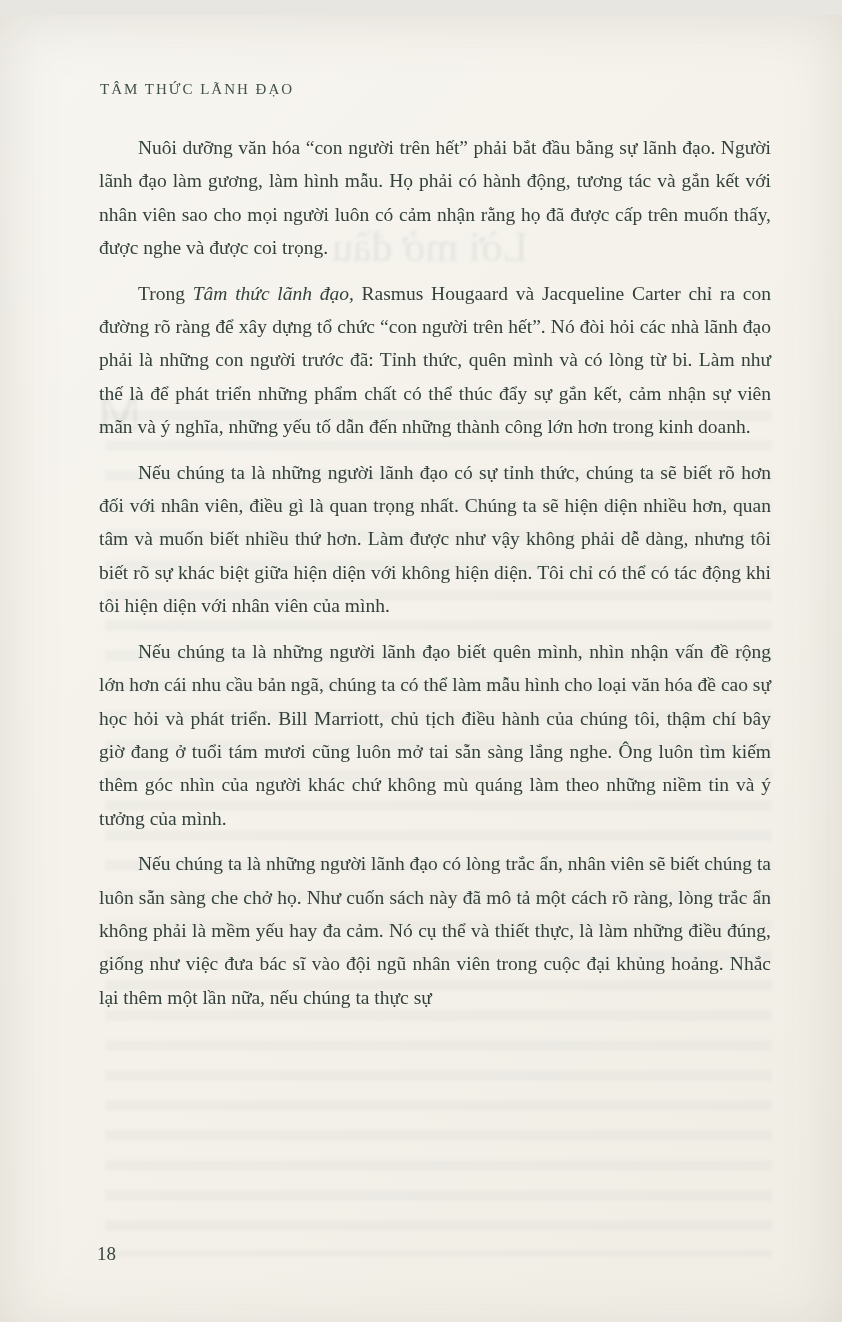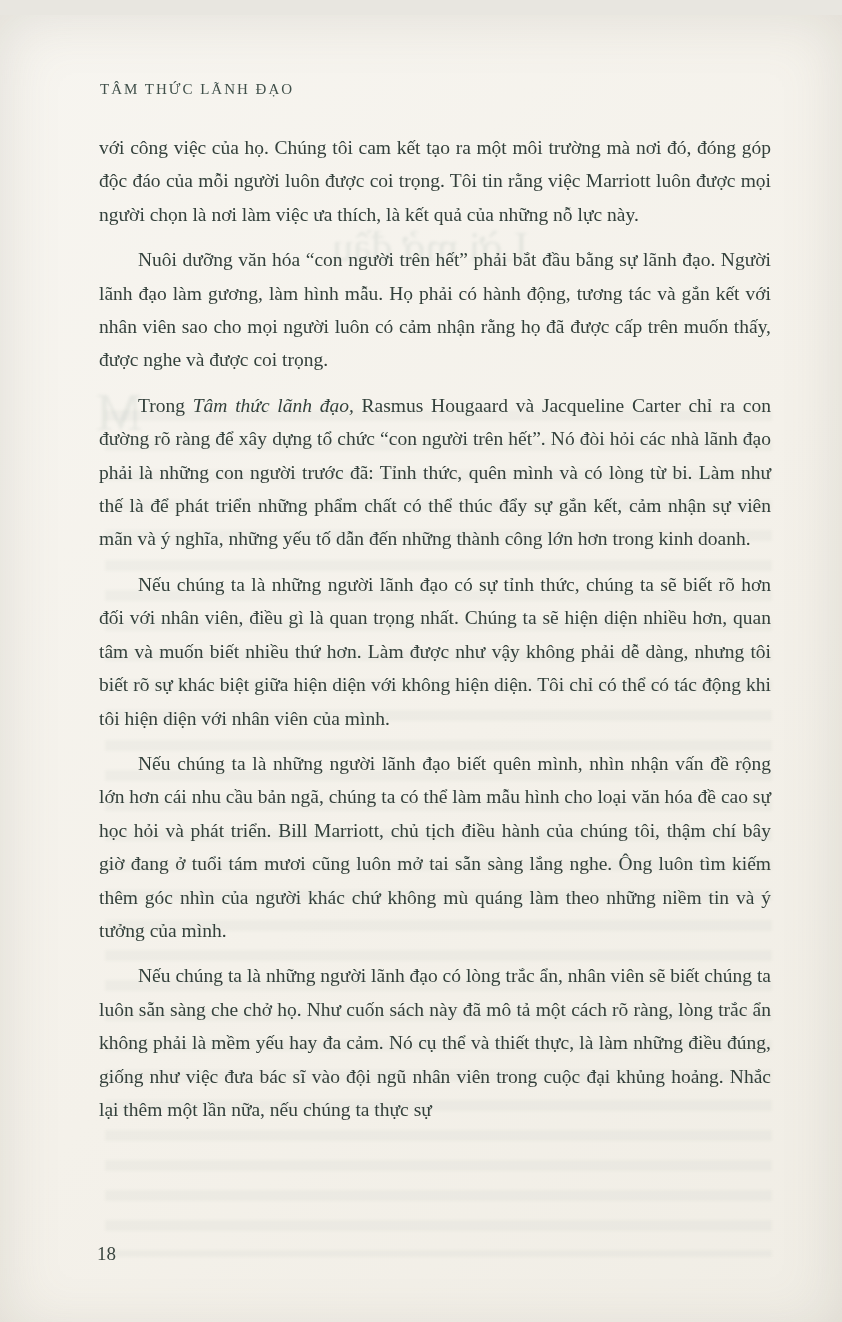--- a/index.html
+++ b/index.html
@@ -102,21 +102,20 @@
 
   <div class="ghost-layer">
     <div class="ghost-heading">Lời mở đầu</div>
     <div class="ghost-dropcap">M</div>
     <div class="ghost-lines"></div>
   </div>
 
   <div class="running-header">TÂM THỨC LÃNH ĐẠO</div>
 
   <div class="body-text">
-    <p>với công việc của họ. Chúng tôi cam kết tạo ra một môi trường mà nơi đó, đóng góp độc đáo của mỗi người luôn được coi trọng. Tôi tin rằng việc Marriott luôn được mọi người chọn là nơi làm việc ưa thích, là kết quả của những nỗ lực này.</p>
     <p class="indent">Nuôi dưỡng văn hóa “con người trên hết” phải bắt đầu bằng sự lãnh đạo. Người lãnh đạo làm gương, làm hình mẫu. Họ phải có hành động, tương tác và gắn kết với nhân viên sao cho mọi người luôn có cảm nhận rằng họ đã được cấp trên muốn thấy, được nghe và được coi trọng.</p>
     <p class="indent"><span>Trong </span><em>Tâm thức lãnh đạo,</em><span> Rasmus Hougaard và Jacqueline Carter chỉ ra con đường rõ ràng để xây dựng tổ chức “con người trên hết”. Nó đòi hỏi các nhà lãnh đạo phải là những con người trước đã: Tỉnh thức, quên mình và có lòng từ bi. Làm như thế là để phát triển những phẩm chất có thể thúc đẩy sự gắn kết, cảm nhận sự viên mãn và ý nghĩa, những yếu tố dẫn đến những thành công lớn hơn trong kinh doanh.</span></p>
     <p class="indent">Nếu chúng ta là những người lãnh đạo có sự tỉnh thức, chúng ta sẽ biết rõ hơn đối với nhân viên, điều gì là quan trọng nhất. Chúng ta sẽ hiện diện nhiều hơn, quan tâm và muốn biết nhiều thứ hơn. Làm được như vậy không phải dễ dàng, nhưng tôi biết rõ sự khác biệt giữa hiện diện với không hiện diện. Tôi chỉ có thể có tác động khi tôi hiện diện với nhân viên của mình.</p>
     <p class="indent">Nếu chúng ta là những người lãnh đạo biết quên mình, nhìn nhận vấn đề rộng lớn hơn cái nhu cầu bản ngã, chúng ta có thể làm mẫu hình cho loại văn hóa đề cao sự học hỏi và phát triển. Bill Marriott, chủ tịch điều hành của chúng tôi, thậm chí bây giờ đang ở tuổi tám mươi cũng luôn mở tai sẵn sàng lắng nghe. Ông luôn tìm kiếm thêm góc nhìn của người khác chứ không mù quáng làm theo những niềm tin và ý tưởng của mình.</p>
     <p class="indent">Nếu chúng ta là những người lãnh đạo có lòng trắc ẩn, nhân viên sẽ biết chúng ta luôn sẵn sàng che chở họ. Như cuốn sách này đã mô tả một cách rõ ràng, lòng trắc ẩn không phải là mềm yếu hay đa cảm. Nó cụ thể và thiết thực, là làm những điều đúng, giống như việc đưa bác sĩ vào đội ngũ nhân viên trong cuộc đại khủng hoảng. Nhắc lại thêm một lần nữa, nếu chúng ta thực sự</p>
   </div>
 
   <div class="page-number">18</div>
 
 </div>

